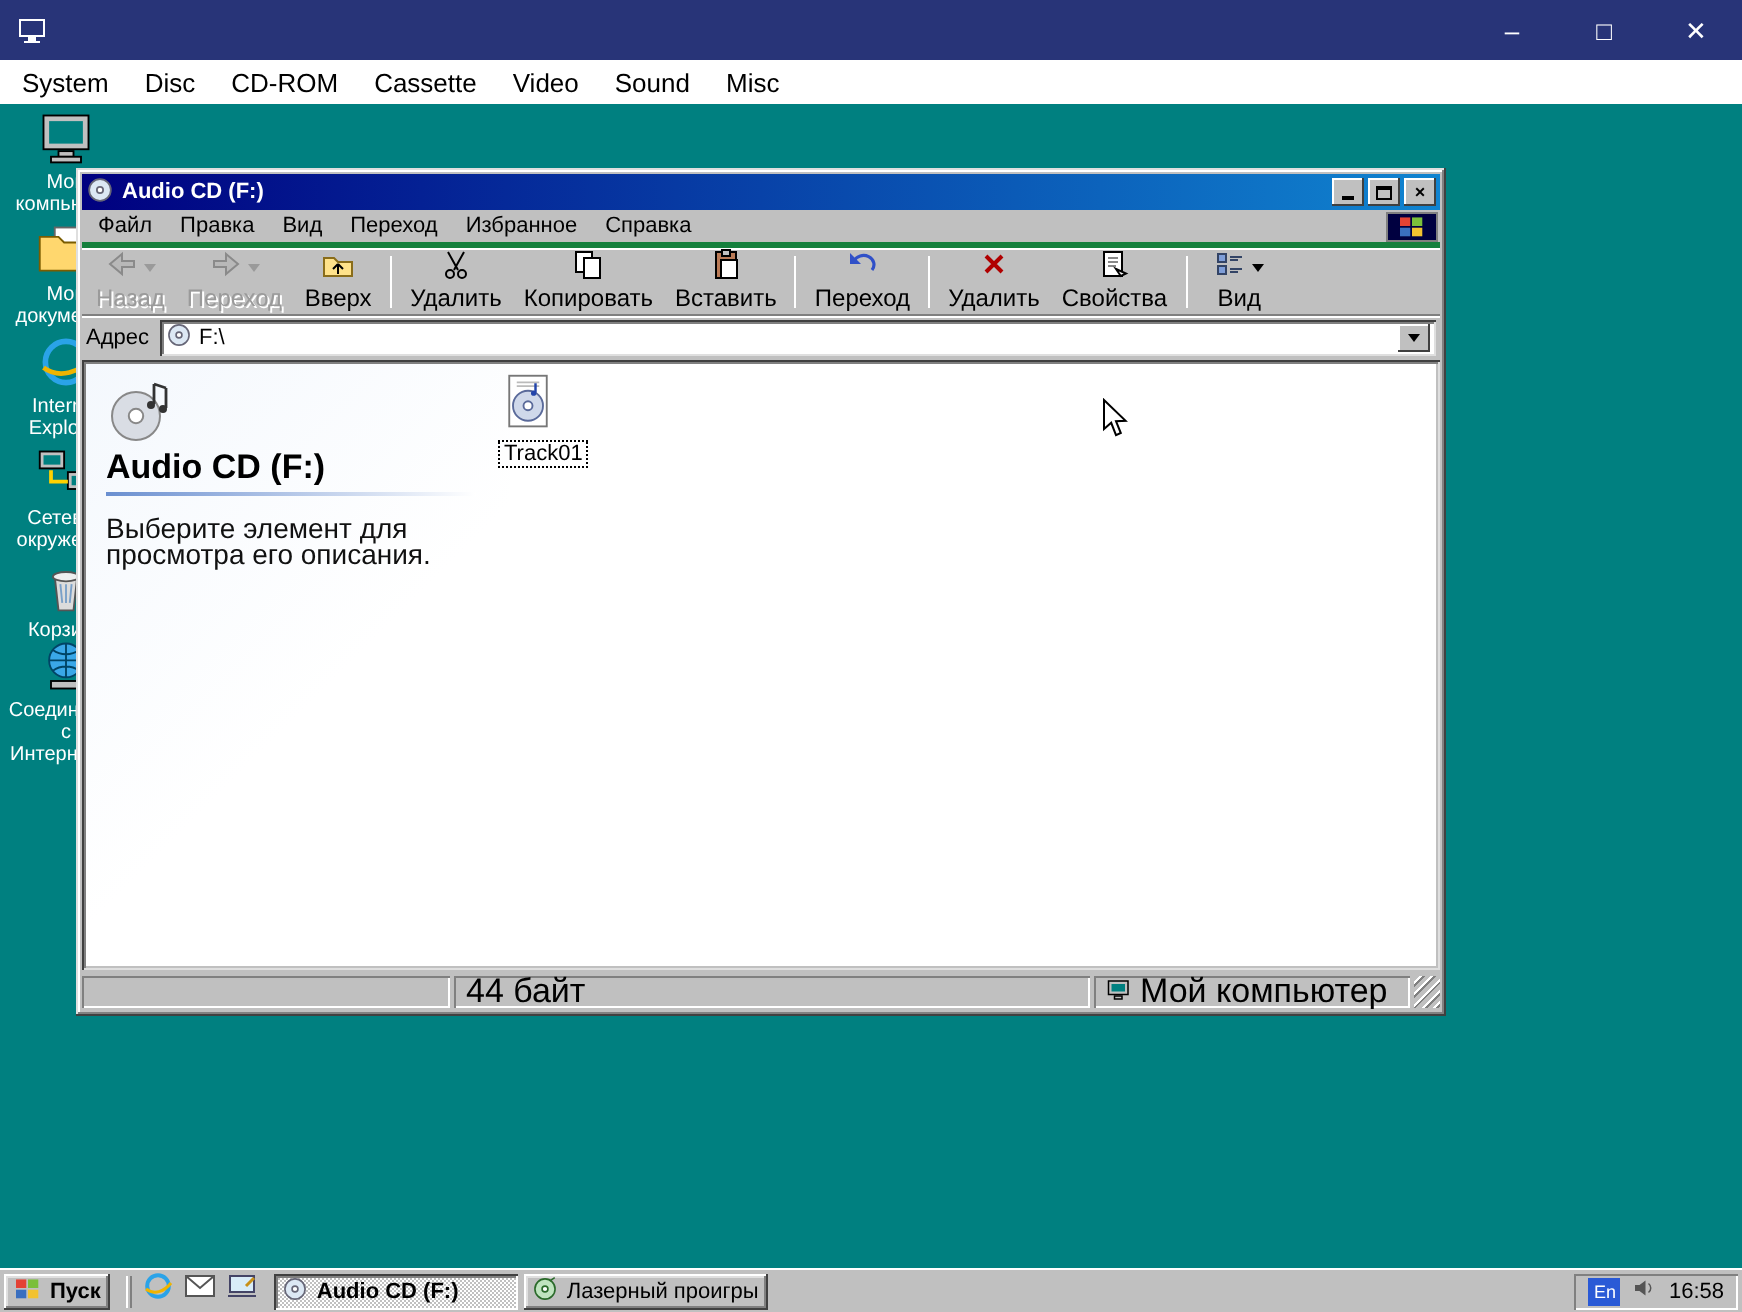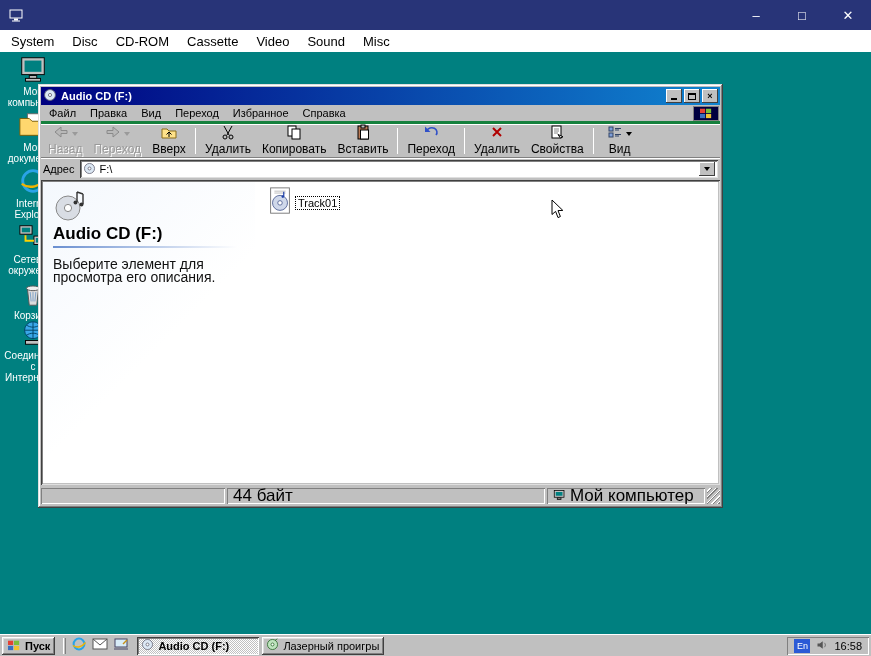--- a/index.html
+++ b/index.html
@@ -65,21 +65,21 @@
     box-shadow: inset -1px -1px 0 #404040, inset 1px 1px 0 #ffffff; }
 
   .ex-content { flex:1 1 auto; background:#fff; position:relative; overflow:hidden;
     box-shadow: inset 1px 1px 0 #404040, inset -1px -1px 0 #dfdfdf, inset 2px 2px 0 #808080, inset -2px -2px 0 #c0c0c0; }
   .webpane { position:absolute; left:2px; top:2px; bottom:2px; width:212px; background:linear-gradient(135deg,#f4f8fd 0%,#ffffff 55%); }
   .web-icon { position:absolute; left:10px; top:6px; }
   .web-title { position:absolute; left:10px; top:42px; font-size:17px; font-weight:bold; color:#000; }
   .web-rule { position:absolute; left:10px; top:64px; width:185px; height:2px; background:linear-gradient(90deg,#6a8fd0,#ffffff); }
   .web-hint { position:absolute; left:10px; top:76px; width:180px; font-size:14px; color:#111; line-height:13px; }
 
-  .file-item { position:absolute; left:224px; top:6px; width:62px; display:flex; flex-direction:row; align-items:center; font-size:11px; color:#000; }
+  .file-item { position:absolute; left:208px; top:6px; width:62px; display:flex; flex-direction:column; align-items:flex-start; font-size:11px; color:#000; }
   .file-label { border:1px dotted #000; padding:0 2px; margin-top:1px; }
 
   .ex-status { height:20px; flex:0 0 20px; display:flex; gap:2px; padding-top:3px; font-size:17px; color:#000; }
   .status-panel { height:16px; display:flex; align-items:center; gap:4px; padding:0 6px; }
   .sp1 { width:184px; }
   .sp2 { flex:1; }
   .sp3 { width:158px; }
   .grip { width:13px; height:16px;
     background: repeating-linear-gradient(135deg, transparent 0 2px, #ffffff 2px 3px, #808080 3px 4px); }
 

